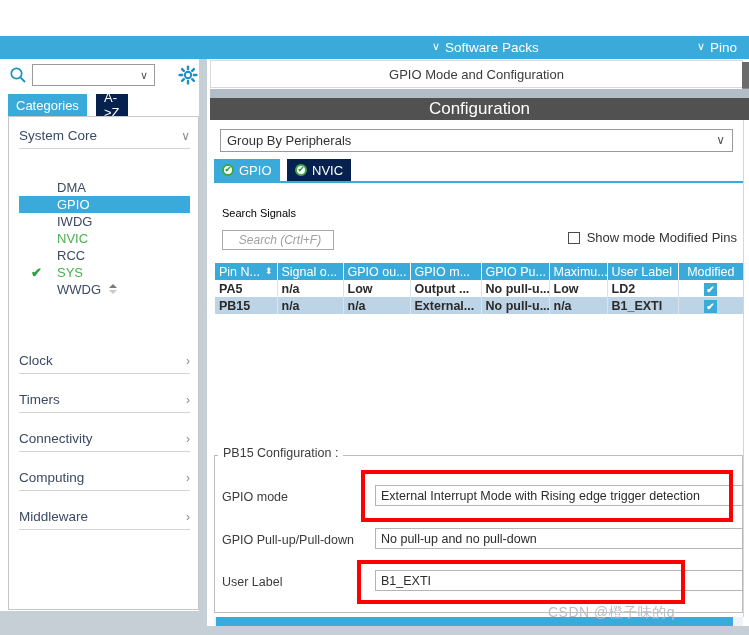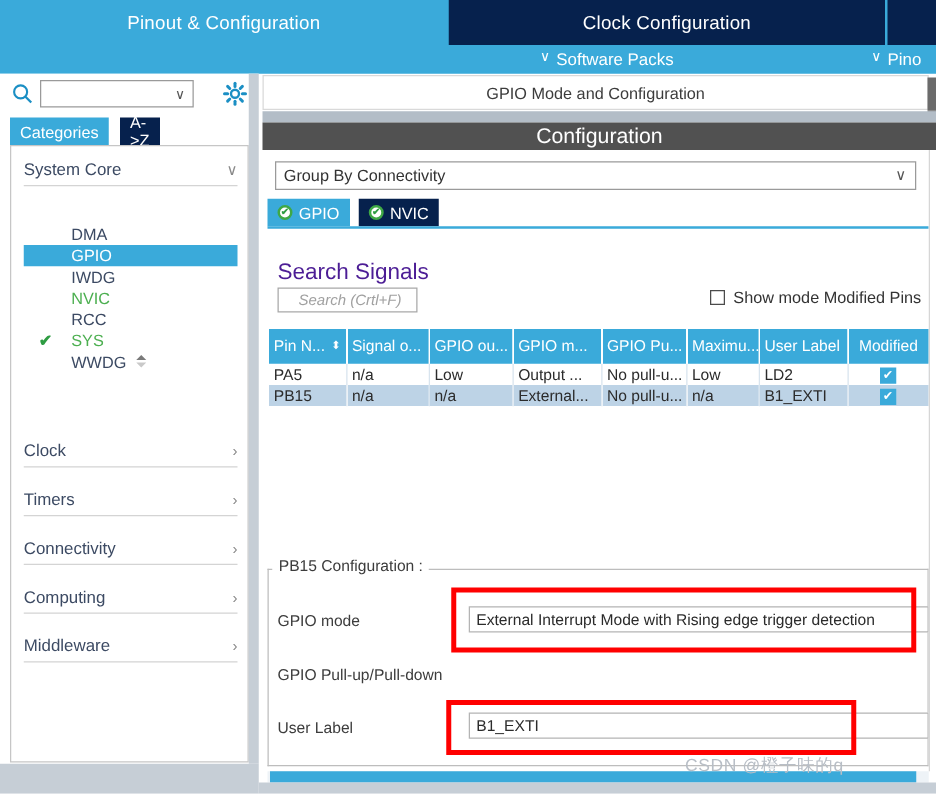--- a/index.html
+++ b/index.html
@@ -137,21 +137,21 @@
     display:flex; align-items:center; justify-content:center;
     font-size:8px; color:#2e9c42; font-weight:bold; line-height:1;
   }
   .tab-underline {
     position:absolute; left:214px; top:181px; width:529px; height:2px;
     background:#3aaada;
   }
 
   .search-signals-lbl {
     position:absolute; left:222px; top:207px;
-    font-size:18px; color:#4c1d95;text-align:right;
+    font-size:11px; color:#000000;text-align:right;
   }
   .signal-search {
     position:absolute; left:222px; top:230px; width:112px; height:20px;
     border:1px solid #a8a8a8; background:#ffffff;
     display:flex; align-items:center; padding-left:4px;
     font-size:12px; color:#a0a0a0; font-style:italic;justify-content:center;
   }
   .modified-chk {
     position:absolute; right:12px; top:230px; display:flex;
     align-items:center; gap:7px; font-size:13px; color:#333;
@@ -160,27 +160,27 @@
     width:12px; height:12px; border:1px solid #4b4b4b; background:#ffffff;
   }
 
   
   .pin-table {
     position:absolute; left:215px; top:263px; width:528px;
     border-collapse:collapse; table-layout:fixed; font-size:12.5px;
   }
   .pin-table th {
     background:#3aaada; color:#ffffff; font-weight:normal;
-    text-align:left; padding:1px 4px; height:28px;
+    text-align:left; padding:1px 4px; height:17px;
     border-right:1px solid #ffffff; white-space:nowrap; overflow:hidden;
   }
   .pin-table th:last-child { border-right:none; text-align:center; }
   .pin-table td {
     padding:1px 4px; height:17px; color:#2b2b2b;
-    border-right:1px solid #d8e4ee; white-space:nowrap; overflow:hidden;
+    border-right:1px solid #d8e4ee; white-space:nowrap; overflow:hidden;font-weight:bold;
   }
   .pin-table tr.row-a td { background:#ffffff; }
   .pin-table tr.row-b td { background:#bdd3e6; }
   .pin-table td.modcell { text-align:center; padding:0; }
   .blue-check {
     display:inline-block; width:13px; height:13px;
     background:#3aaada; color:#ffffff; font-size:10px;
     line-height:13px; text-align:center; vertical-align:middle;
   }
   .sortglyph { float:right; font-size:9px; line-height:9px; margin-top:2px; }
@@ -255,31 +255,20 @@
     position:absolute; left:548px; top:604px;
     font-size:14px; color:#b8bec6; letter-spacing:.5px;
     white-space:nowrap; pointer-events:none;
   }
 </style>
 </head>
 <body>
 
 <div id="root">
 
-  <div class="topbar">
-    <div class="top-tab active-light">
-      <span>Pinout &amp; Configuration</span>
-    </div>
-    <div class="top-tab dark" id="tab-clock">
-      <span>Clock Configuration</span>
-    </div>
-    <div class="top-tab dark" id="tab-pinout-right">
-      <span></span>
-    </div>
-  </div>
 
   <div class="packsbar">
     <div class="packs-item" id="packs-software">
       <span class="chev">∨</span>
       <span>Software Packs</span>
     </div>
     <div class="packs-item" id="packs-pinout">
       <span class="chev">∨</span>
       <span>Pino</span>
     </div>
@@ -390,21 +379,21 @@
   <div class="scroll-btn-sm"></div>
   <div class="panel-gap"></div>
 
   <div class="config-bar">
     <span>Configuration</span>
   </div>
 
   <div class="mainbody"></div>
 
   <div class="group-select">
-    <span>Group By Connectivity</span>
+    <span>Group By Peripherals</span>
     <span class="arrow">∨</span>
   </div>
 
   <div class="sub-tabs">
     <div class="sub-tab" id="subtab-gpio">
       <span class="okdot">✔</span>
       <span>GPIO</span>
     </div>
     <div class="sub-tab" id="subtab-nvic">
       <span class="okdot">✔</span>
@@ -482,20 +471,23 @@
   <div class="cfg-top-left"></div>
   <div class="cfg-top-right"></div>
   <div class="cfg-legend">PB15 Configuration :</div>
 
   <div class="cfg-row-label" style="top:490px;">GPIO mode</div>
   <div class="cfg-row-field" style="top:485px;">
     <span>External Interrupt Mode with Rising edge trigger detection</span>
   </div>
 
   <div class="cfg-row-label" style="top:533px;">GPIO Pull-up/Pull-down</div>
+  <div class="cfg-row-field" style="top:528px;">
+    <span>No pull-up and no pull-down</span>
+  </div>
 
   <div class="cfg-row-label" style="top:575px;">User Label</div>
   <div class="cfg-row-field" style="top:570px;">
     <span>B1_EXTI</span>
   </div>
 
   <div class="redbox" id="redbox-mode"></div>
   <div class="redbox" id="redbox-label"></div>
 
   <div class="hscroll-track"></div>

